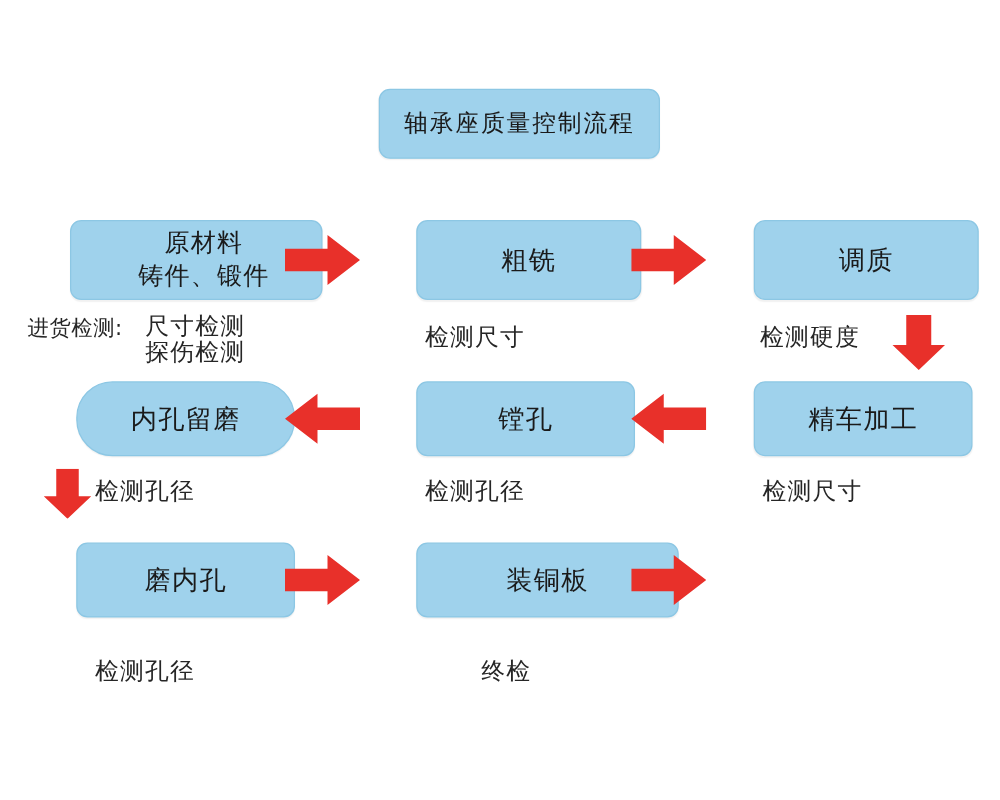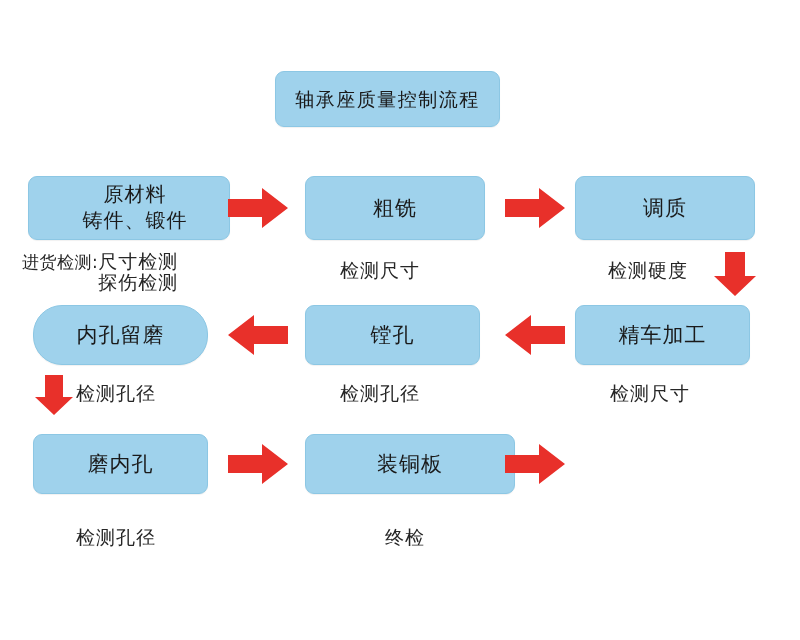--- a/index.html
+++ b/index.html
@@ -28,20 +28,21 @@
     border-radius: 9px;
     display: flex;
     align-items: center;
     justify-content: center;
     text-align: center;
     color: #1a1a1a;
     font-size: 21px;
     line-height: 1.18;
     letter-spacing: 1px;
     box-shadow: 0 1px 1px rgba(0,0,0,0.06);
+    margin-left: 28px;
   }
   .box .box-label {
     display: block;
     width: 100%;
     white-space: pre-line;
   }
   .box.title-box {
     font-size: 19px;
     letter-spacing: 1.5px;
   }
@@ -67,20 +68,21 @@
     font-size: 17px;
     color: #262626;
     letter-spacing: 0.5px;
   }
   .caption-group .stack {
     font-size: 19px;
     color: #262626;
     line-height: 1.08;
     letter-spacing: 1px;
     white-space: pre-line;
+    margin-left: 18px;
   }
 
   
   .arrow {
     position: absolute;
     line-height: 0;
   }
   .arrow svg { display: block; }
 </style>
 </head>

